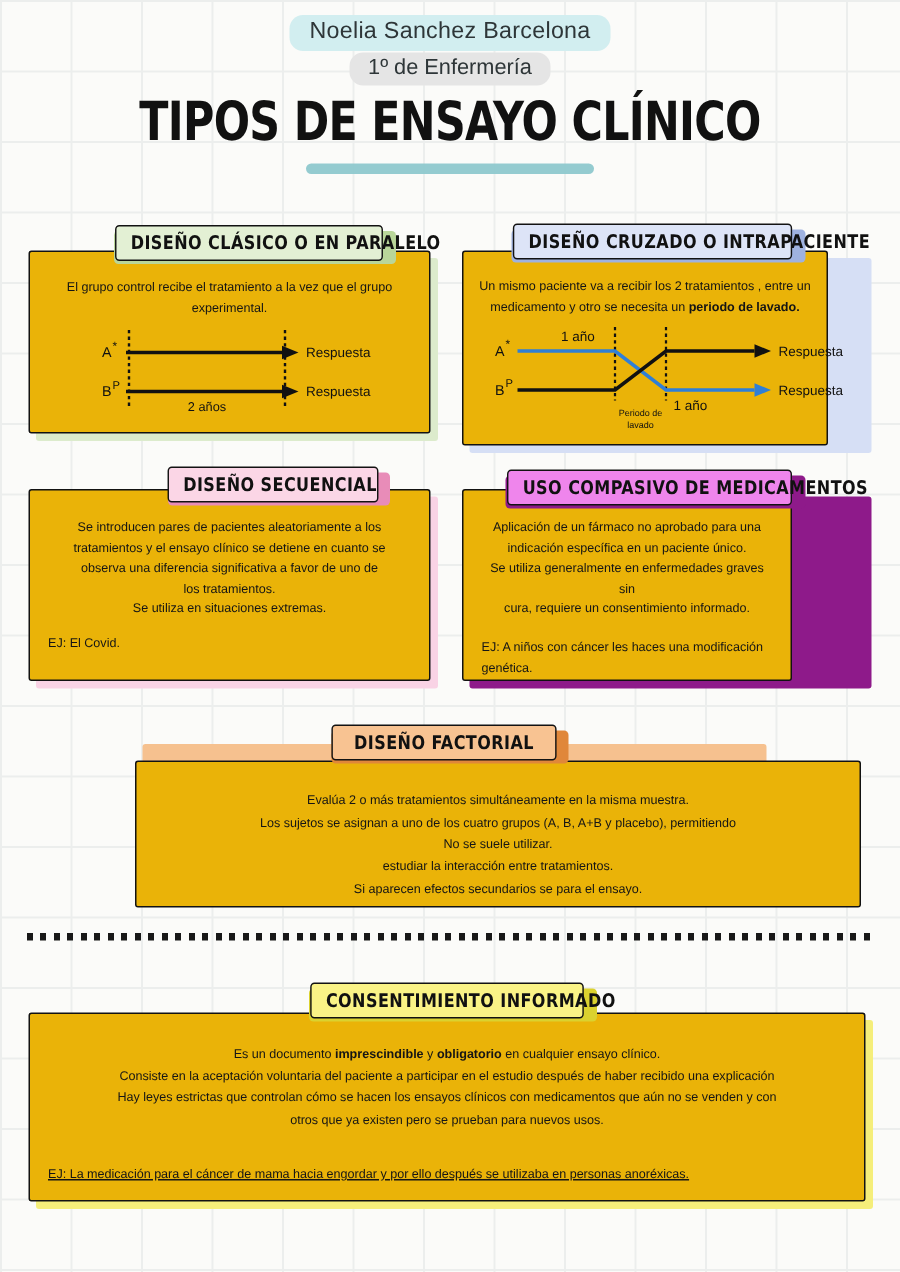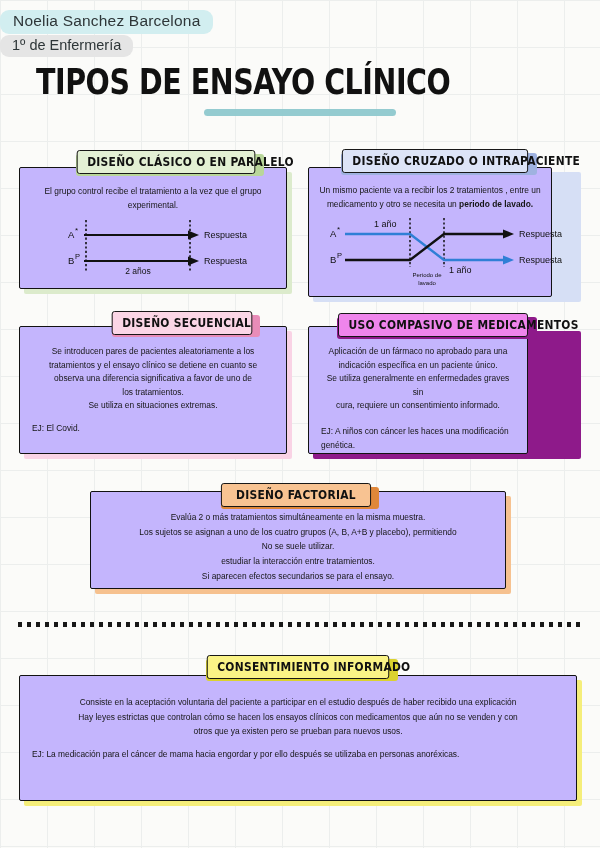--- a/index.html
+++ b/index.html
@@ -16,20 +16,21 @@
       linear-gradient(to right, #eceeed 1px, transparent 1px),
       linear-gradient(to bottom, #eceeed 1px, transparent 1px);
     background-size: 47px 47px;
     font-family: "Liberation Sans", sans-serif;
     color: #1a1a1a;
     overflow: hidden;
   }
 
   
   .header {
+    text-align: center;
     padding-top: 10px;
   }
   .author-wrap { display: block; }
   .author-line {
     display: inline-block;
     font-size: 15.5px;
     letter-spacing: .2px;
     color: #2e3638;
     background: #d2eef0;
     border-radius: 9px;
@@ -61,21 +62,21 @@
     height: 7px;
     margin: 7px auto 0;
     border-radius: 4px;
     background: #8ec8ce;
     opacity: .95;
   }
 
   
   .card {
     position: absolute;
-    background: #c4b5fd;
+    background: #eab308;
     border: 1.6px solid #121212;
     border-radius: 2px;
   }
   .card-shadow {
     position: absolute;
     border-radius: 2px;
     z-index: 0;
   }
   .badge {
     position: absolute;
@@ -228,35 +229,36 @@
     <p>indicación específica  en un paciente único.</p>
     <p>Se utiliza generalmente en enfermedades graves sin</p>
     <p>cura, requiere un consentimiento informado.</p>
     <p class="ej" style="margin-top:12px;">EJ:  A niños con cáncer les haces una modificación genética.</p>
   </div>
 </div>
 
 <div class="card-shadow" style="left:95px; top:496px; width:416px; height:98px; background:#f6c18f;"></div>
 <div class="badge-shadow" style="left:221px; top:487px; width:158px; height:22px; background:#e0873a;"></div>
 <div class="badge" style="left:217px; top:483px; width:158px; background:#f8c392;">DISEÑO FACTORIAL</div>
-<div class="card" style="left:90px; top:491px; width:416px; height:98px;">
+<div class="card" style="left:90px; top:507px; width:484px; height:98px;">
   <div class="card-body wide-body" style="padding-top:18px;">
     <p>Evalúa 2 o más tratamientos simultáneamente en la misma muestra.</p>
     <p>Los sujetos se asignan a uno de los cuatro grupos (A, B, A+B y placebo), permitiendo</p>
     <p>No se suele utilizar.</p>
     <p>estudiar la interacción entre tratamientos.</p>
     <p>Si aparecen efectos secundarios se para el ensayo.</p>
   </div>
 </div>
 
 <div class="divider"></div>
 
 <div class="card-shadow" style="left:24px; top:680px; width:558px; height:126px; background:#f5ee7a;"></div>
 <div class="badge-shadow" style="left:206px; top:659px; width:192px; height:22px; background:#dbd22f;"></div>
 <div class="badge" style="left:202px; top:655px; width:192px; background:#faf386;">CONSENTIMIENTO INFORMADO</div>
 <div class="card" style="left:19px; top:675px; width:558px; height:126px;">
   <div class="card-body wide-body" style="padding-top:19px;">
+    <p><span>Es un documento </span><b>imprescindible</b><span> y </span><b>obligatorio</b><span> en cualquier ensayo clínico.</span></p>
     <p>Consiste en la aceptación voluntaria del paciente a  participar en el estudio después de haber recibido una explicación</p>
     <p>Hay leyes estrictas que controlan cómo se hacen los ensayos clínicos con medicamentos que aún no se venden y con</p>
     <p>otros que ya existen pero se prueban para nuevos usos.</p>
-    <p class="ej" style="margin-top:8px;">EJ:  La medicación para el cáncer de mama hacia  engordar y por ello después se utilizaba en personas anoréxicas.</p>
+    <p class="ej" style="margin-top:21px;text-decoration:underline;">EJ:  La medicación para el cáncer de mama hacia  engordar y por ello después se utilizaba en personas anoréxicas.</p>
   </div>
 </div>
 
 </body></html>

